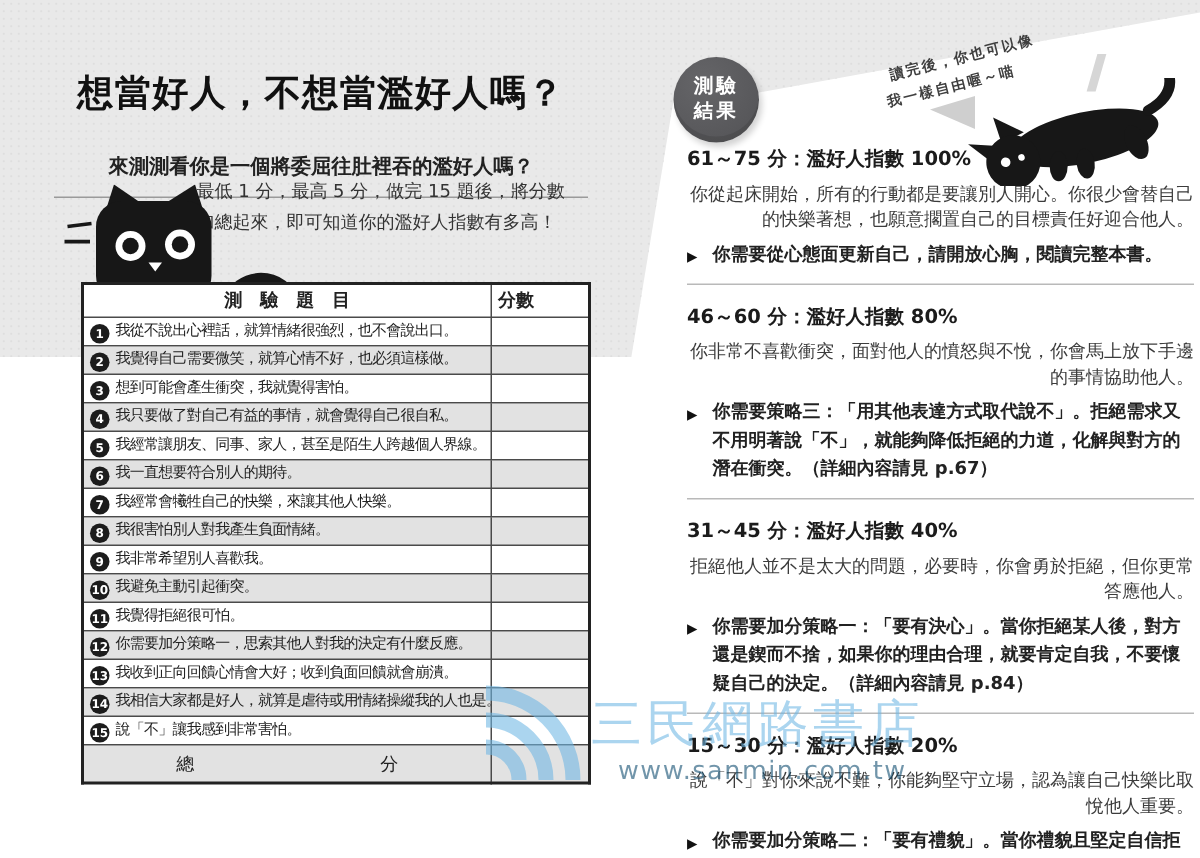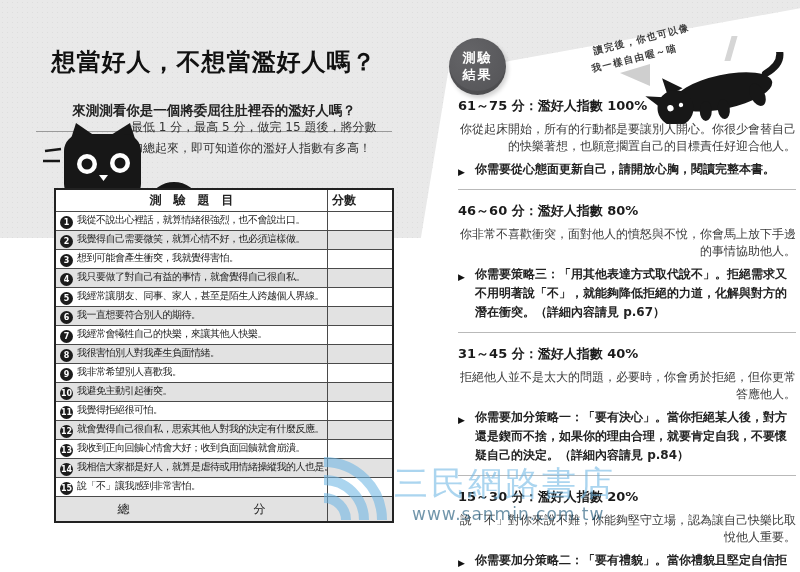--- a/index.html
+++ b/index.html
@@ -153,21 +153,21 @@
         </tr>
       <tr class="qrow">
           <td class="qcell"><span class="qnum">10</span><span>我避免主動引起衝突。</span></td>
           <td class="score-cell"></td>
         </tr>
       <tr class="qrow">
           <td class="qcell"><span class="qnum">11</span><span>我覺得拒絕很可怕。</span></td>
           <td class="score-cell"></td>
         </tr>
       <tr class="qrow">
-          <td class="qcell"><span class="qnum">12</span><span>就會覺得自己很自私，思索其他人對我的決定有什麼反應。</span></td>
+          <td class="qcell"><span class="qnum">12</span><span>你需要加分策略一，思索其他人對我的決定有什麼反應。</span></td>
           <td class="score-cell"></td>
         </tr>
       <tr class="qrow">
           <td class="qcell"><span class="qnum">13</span><span>我收到正向回饋心情會大好；收到負面回饋就會崩潰。</span></td>
           <td class="score-cell"></td>
         </tr>
       <tr class="qrow">
           <td class="qcell"><span class="qnum">14</span><span>我相信大家都是好人，就算是虐待或用情緒操縱我的人也是。</span></td>
           <td class="score-cell"></td>
         </tr>

